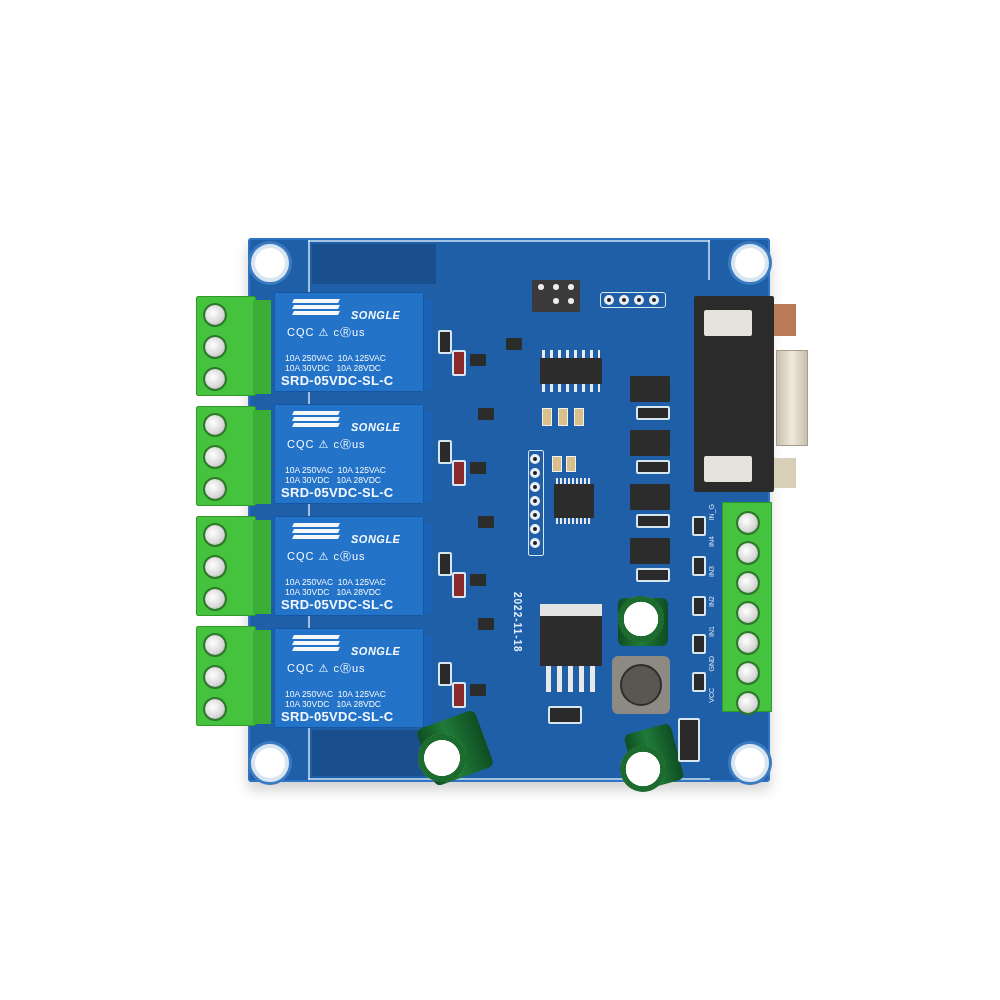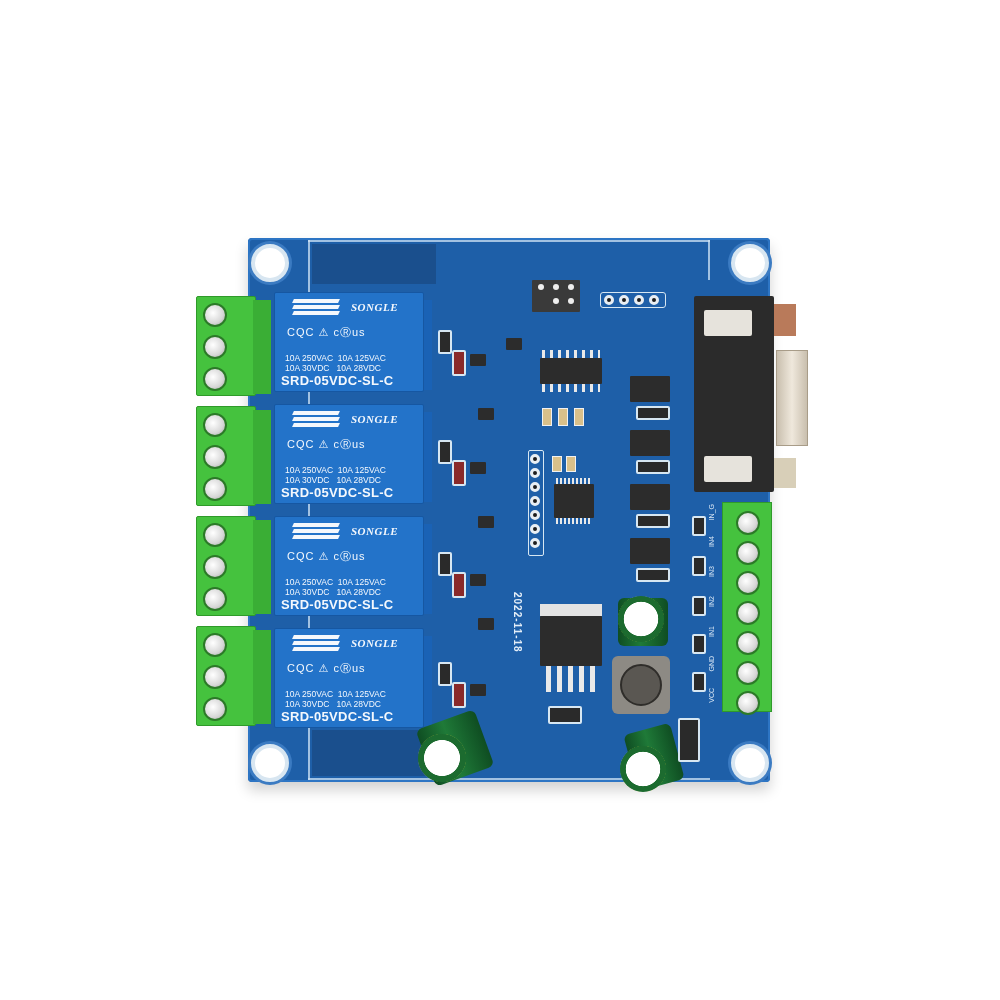--- a/index.html
+++ b/index.html
@@ -8,21 +8,21 @@
   .pcb{left:248px;top:238px;width:522px;height:544px;background:#1e5fa8;border-radius:4px;box-shadow:0 8px 14px rgba(0,0,0,0.18);}
   .pcb-edge{left:248px;top:238px;width:522px;height:544px;border:2px solid #2d75c4;box-sizing:border-box;border-radius:4px;}
   .pcb-pad-zone{background:#1a4f8d;}
   .silk-line{background:#cfe3f5;opacity:0.75;}
   .hole{width:30px;height:30px;border-radius:50%;background:#ffffff;border:4px solid #d8e6f1;box-shadow:0 0 0 3px #3b7bc2;}
   .term-left{width:60px;height:100px;background:#45c23e;border:1px solid #2f9a2a;box-sizing:border-box;border-radius:2px;}
   .term-left .slot{position:absolute;right:-16px;width:18px;height:94px;top:3px;background:#3aae35;}
   .screw{width:20px;height:20px;border-radius:50%;background:radial-gradient(circle at 40% 40%,#ffffff,#d7d7d7 60%,#9a9a9a);border:2px solid #2c7a28;}
   .relay{width:150px;height:100px;background:#2373c9;border:1px solid #1657a2;box-sizing:border-box;border-radius:2px;color:#f4f8fd;}
   .relay-side{background:#1a62b5;}
-  .relay .brand{position:absolute;left:76px;top:8px;font-family:Liberation Serif, serif;font-style:italic;font-weight:bold;font-size:11px;letter-spacing:0.5px;}
+  .relay .brand{position:absolute;left:76px;top:16px;font-family:Liberation Sans, sans-serif;font-style:italic;font-weight:bold;font-size:11px;letter-spacing:0.5px;}
   .relay .logo{position:absolute;left:18px;top:6px;width:46px;height:22px;}
   .relay .logo i{display:block;height:4px;background:#f4f8fd;margin-bottom:2px;transform:skewX(-25deg);}
   .relay .marks{position:absolute;left:12px;top:32px;font-size:11px;letter-spacing:1px;}
   .relay .rating{position:absolute;left:10px;top:60px;font-size:8.5px;line-height:10px;white-space:pre;}
   .relay .model{position:absolute;left:6px;top:80px;font-size:13px;font-weight:bold;letter-spacing:0.3px;}
   .chip{background:#2c2c2c;border-radius:1px;}
   .smd{background:#2a2a2a;border:2px solid #d7e7f2;border-radius:2px;}
   .res{background:#d9c08a;border:1px solid #f1f1f1;}
   .cap-top{border-radius:50%;background:radial-gradient(circle,#ffffff 52%,#1c6b2f 54%,#1c6b2f 70%,#c7c23a 72%,#1c6b2f 80%);}
   .cap-body{background:linear-gradient(90deg,#0f4d22,#1f7a38 45%,#0f4d22);border-radius:6px;}

